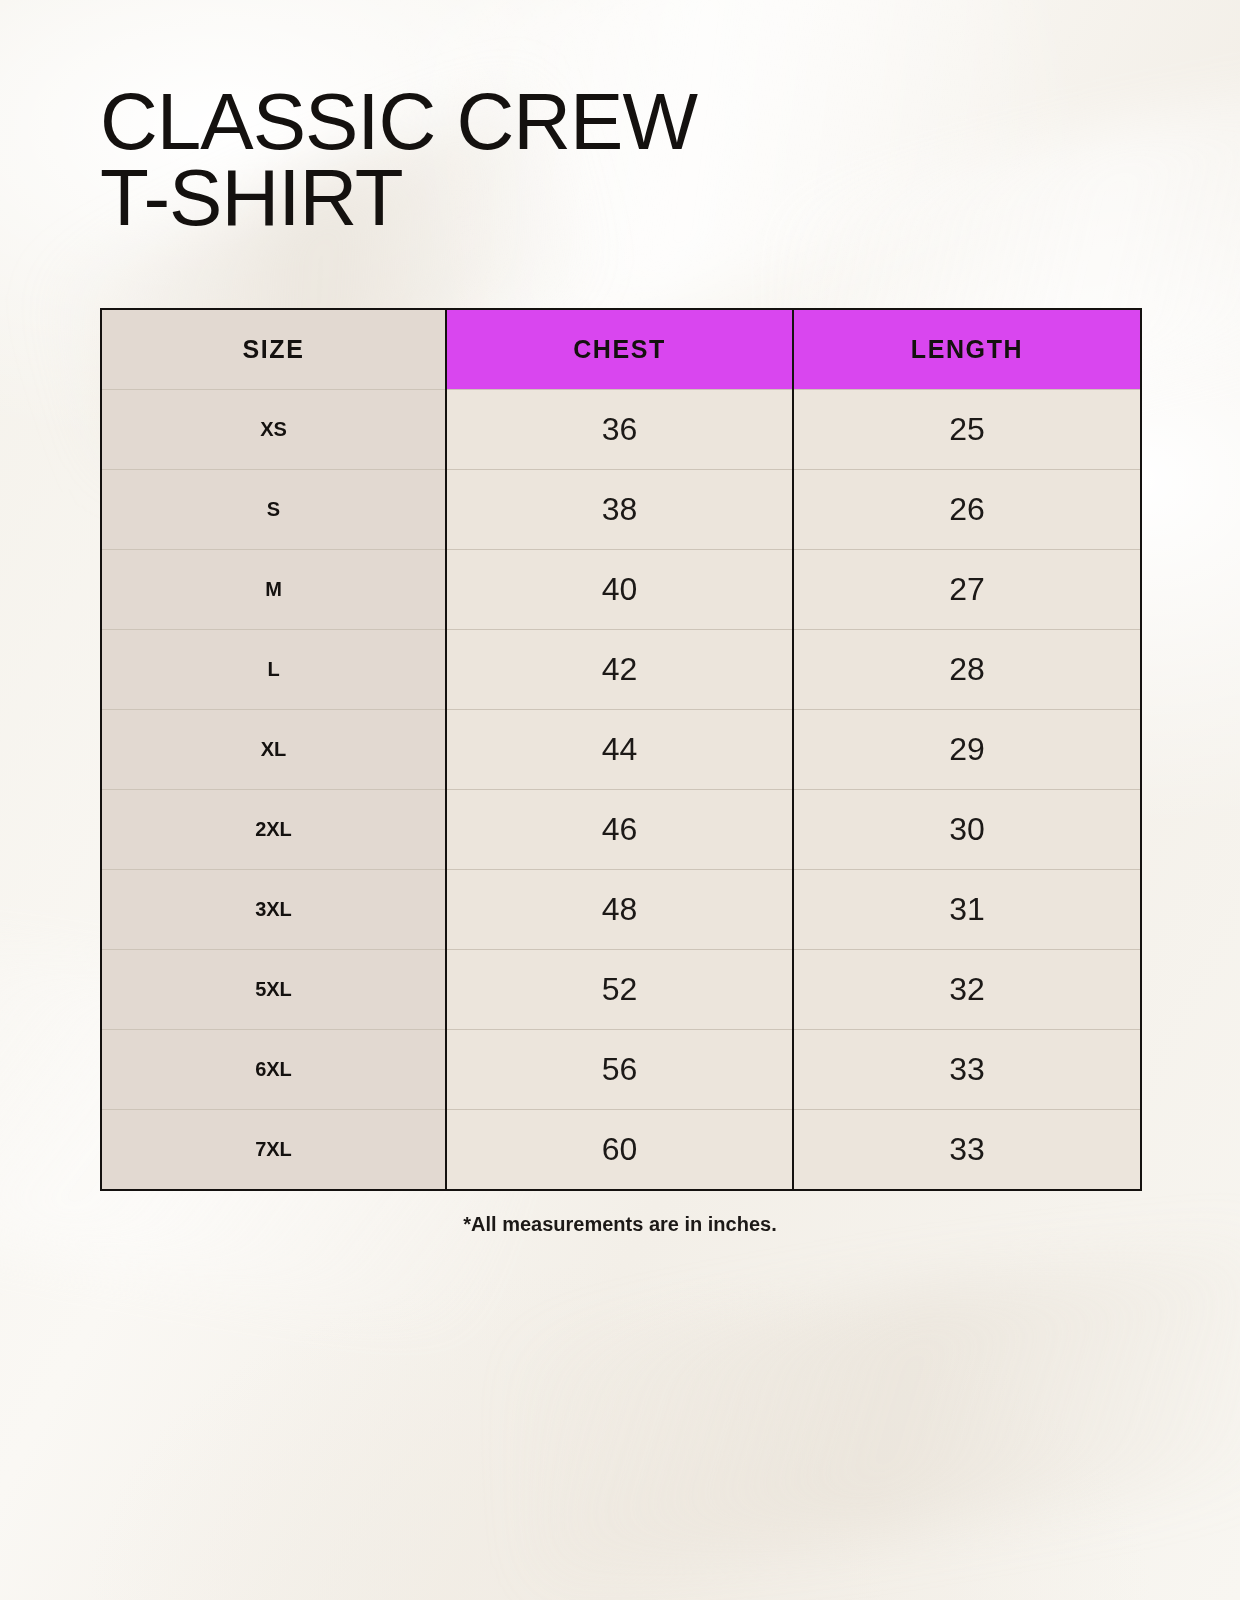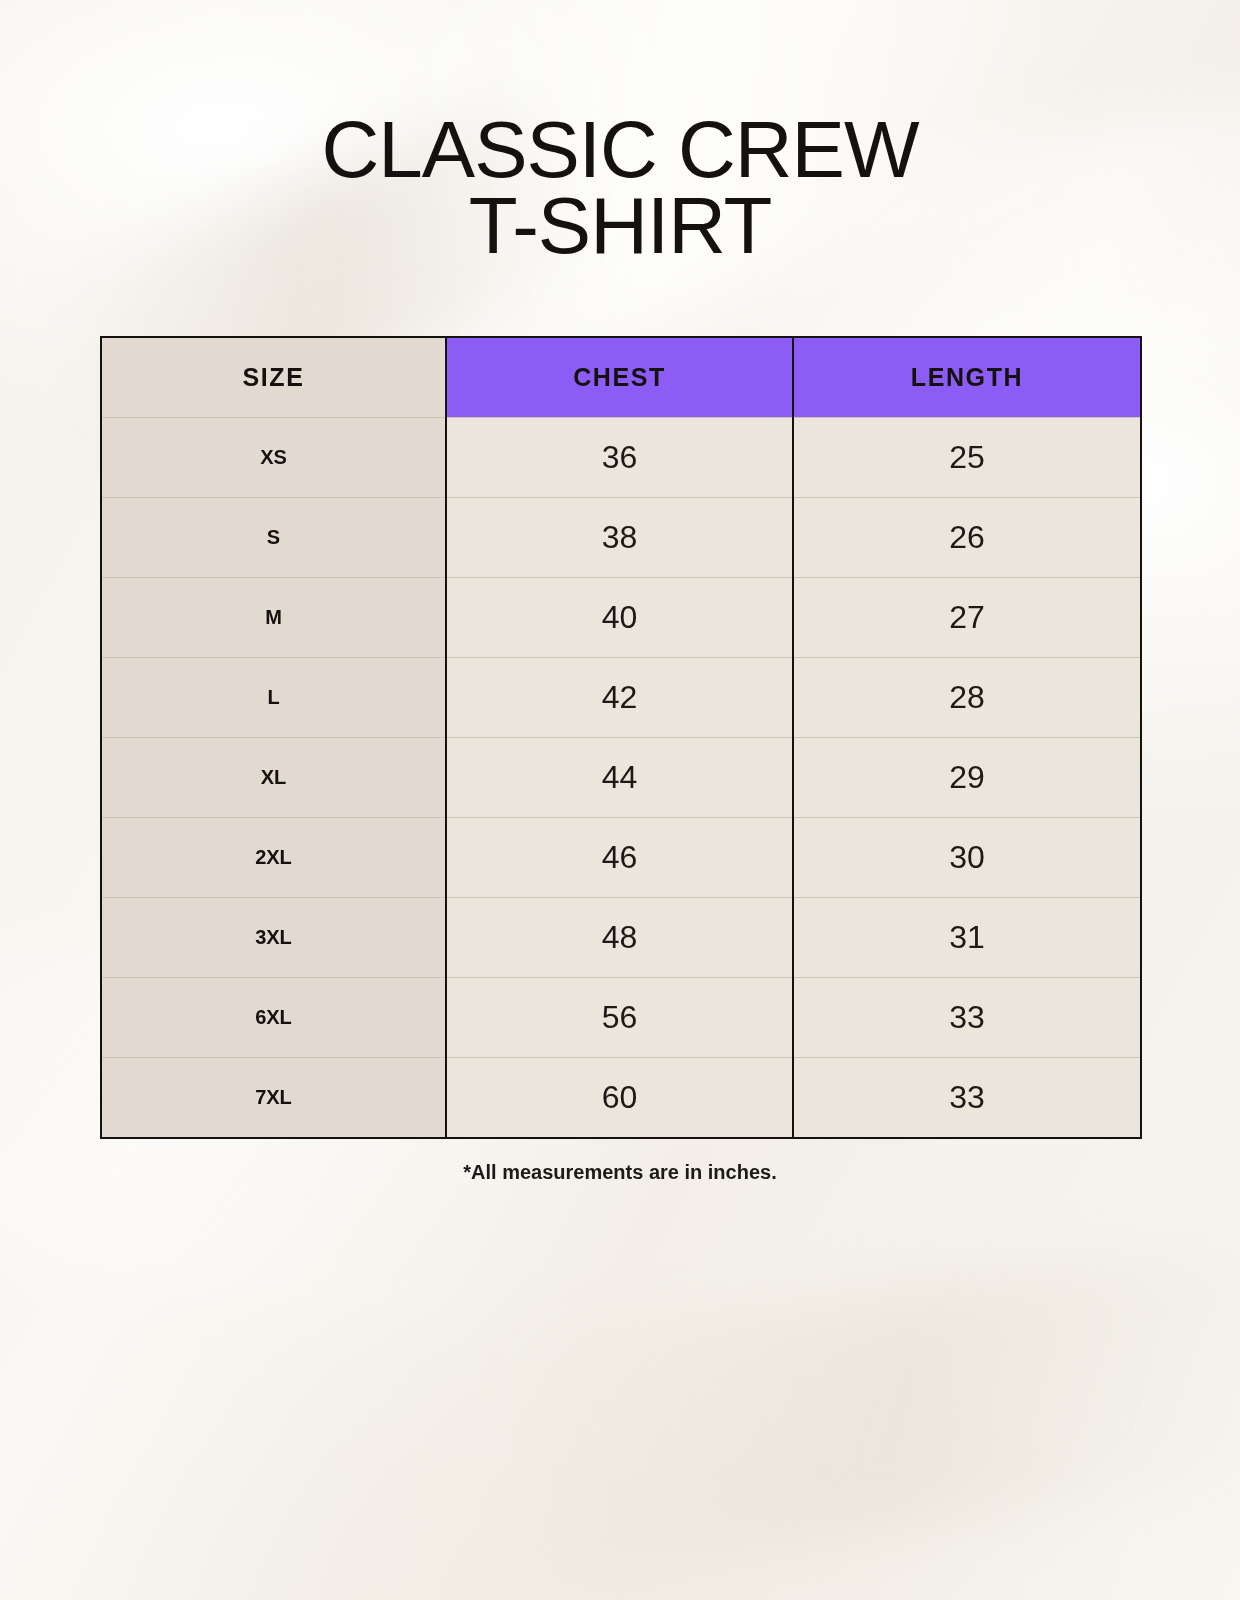--- a/index.html
+++ b/index.html
@@ -47,22 +47,21 @@
   .page {
     position: relative;
     width: 1240px;
     height: 1600px;
     box-sizing: border-box;
     padding: 0 100px;
   }
 
   .title {
     margin: 0;
-    padding-top: 112px;
-    text-align: center;
+    padding-top: 84px;
     font-size: 80px;
     line-height: 0.95;
     letter-spacing: -1px;
     font-weight: 400;
     color: #14110f;
     white-space: pre-line;
   }
 
   .badge-wrap {
     display: flex;
@@ -112,21 +111,21 @@
 
   thead th {
     height: 84px;
     font-size: 25px;
     letter-spacing: 1.6px;
     font-weight: 700;
     color: #14110f;
     border-bottom: 2px solid #14110f;
   }
   th.h-size { background: #e2d9d1; }
-  th.h-chest, th.h-length { background: #8b5cf6; }
+  th.h-chest, th.h-length { background: #d946ef; }
 
   td.cell-size {
     background: #e2d9d1;
     font-size: 20px;
     font-weight: 700;
     color: #14110f;
   }
   td.cell-val {
     background: #ece5dc;
     font-size: 32px;
@@ -203,20 +202,25 @@
           <td class="cell-size">2XL</td>
           <td class="cell-val">46</td>
           <td class="cell-val">30</td>
         </tr>
         <tr>
           <td class="cell-size">3XL</td>
           <td class="cell-val">48</td>
           <td class="cell-val">31</td>
         </tr>
         <tr>
+          <td class="cell-size">5XL</td>
+          <td class="cell-val">52</td>
+          <td class="cell-val">32</td>
+        </tr>
+        <tr>
           <td class="cell-size">6XL</td>
           <td class="cell-val">56</td>
           <td class="cell-val">33</td>
         </tr>
         <tr>
           <td class="cell-size">7XL</td>
           <td class="cell-val">60</td>
           <td class="cell-val">33</td>
         </tr>
       </tbody>

